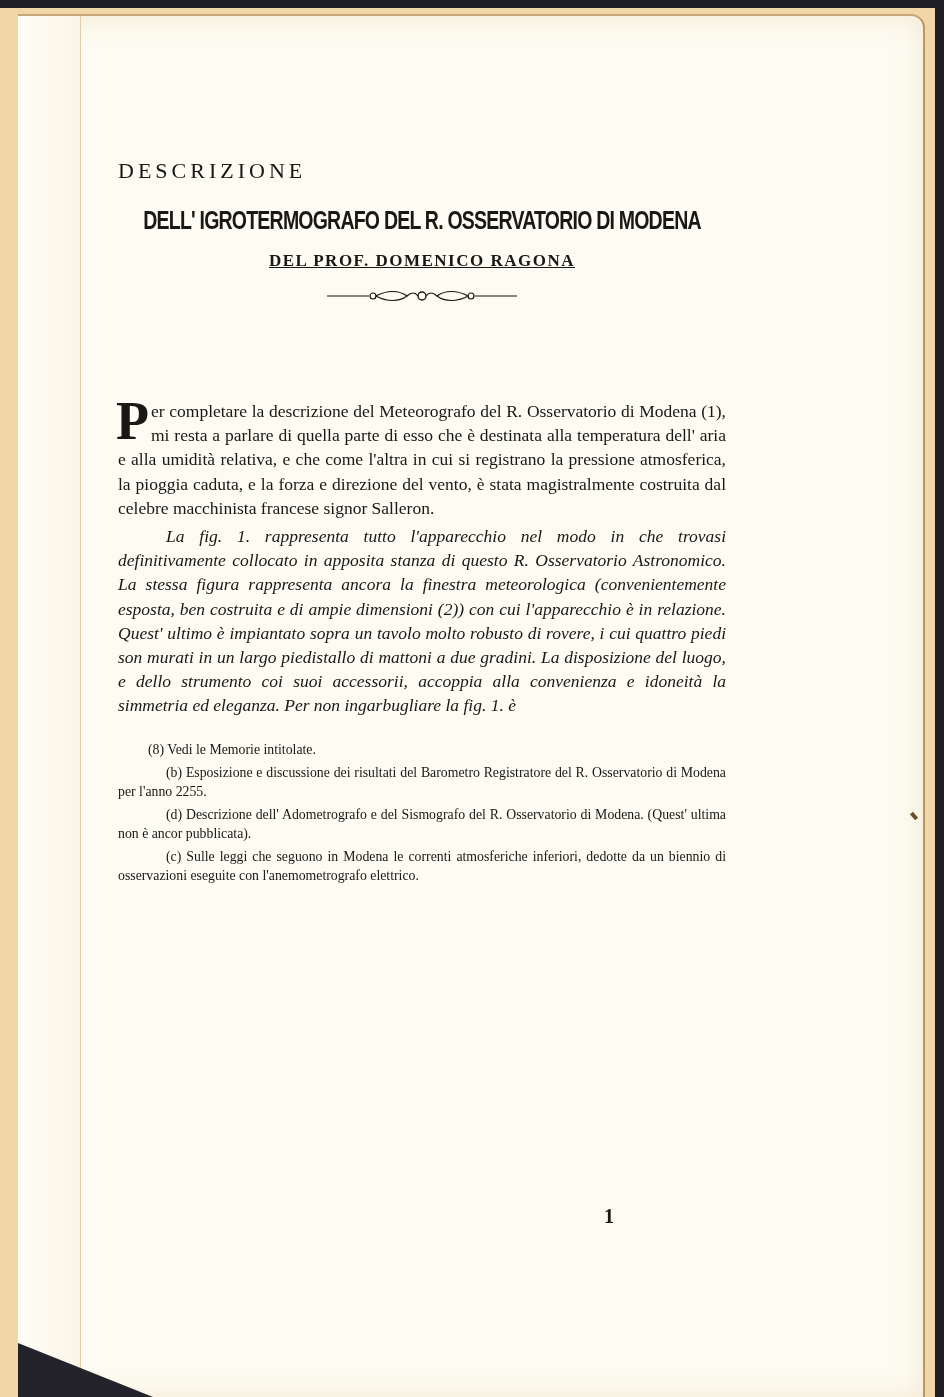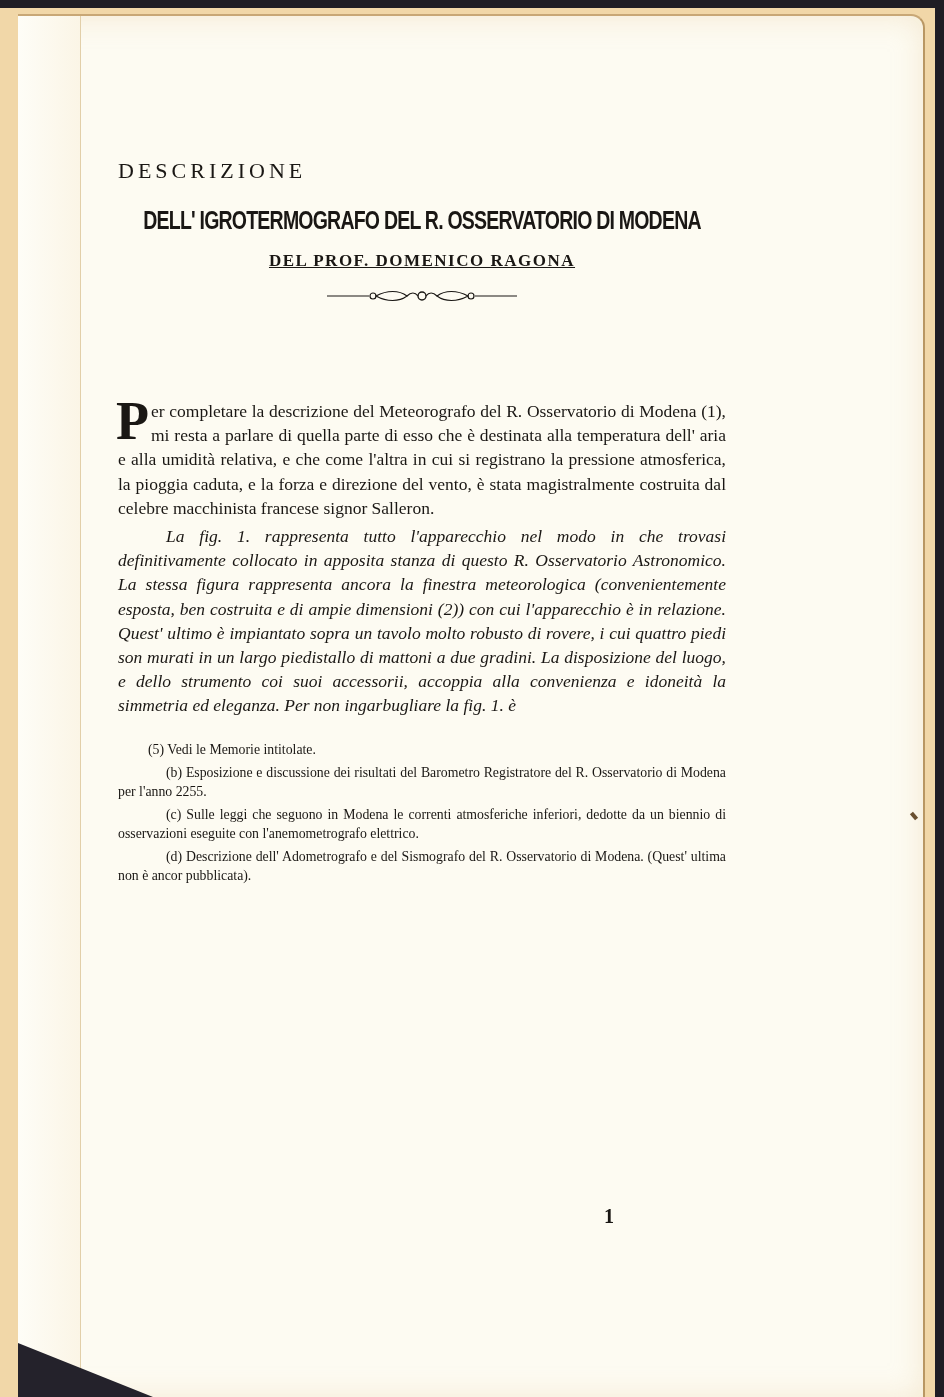--- a/index.html
+++ b/index.html
@@ -99,20 +99,20 @@
   </svg>
 
   <div class="body-text">
     <p>
       <span class="dropcap">P</span><span>er completare la descrizione del Meteorografo del R. Osservatorio di Modena (1), mi resta a parlare di quella parte di esso che è destinata alla temperatura dell' aria e alla umidità relativa, e che come l'altra in cui si registrano la pressione atmosferica, la pioggia caduta, e la forza e direzione del vento, è stata magistralmente costruita dal celebre macchinista francese signor Salleron.</span>
     </p>
     <p class="indent">La fig. 1. rappresenta tutto l'apparecchio nel modo in che trovasi definitivamente collocato in apposita stanza di questo R. Osservatorio Astronomico. La stessa figura rappresenta ancora la finestra meteorologica (convenientemente esposta, ben costruita e di ampie dimensioni (2)) con cui l'apparecchio è in relazione. Quest' ultimo è impiantato sopra un tavolo molto robusto di rovere, i cui quattro piedi son murati in un largo piedistallo di mattoni a due gradini. La disposizione del luogo, e dello strumento coi suoi accessorii, accoppia alla convenienza e idoneità la simmetria ed eleganza. Per non ingarbugliare la fig. 1. è</p>
   </div>
 
   <div class="footnotes">
-    <p class="fn1">(5) Vedi le Memorie intitolate.</p>
+    <p class="fn1">(8) Vedi le Memorie intitolate.</p>
     <p class="fn2">(b) Esposizione e discussione dei risultati del Barometro Registratore del R. Osservatorio di Modena per l'anno 2255.</p>
+    <p class="fn2">(d) Descrizione dell' Adometrografo e del Sismografo del R. Osservatorio di Modena. (Quest' ultima non è ancor pubblicata).</p>
     <p class="fn2">(c) Sulle leggi che seguono in Modena le correnti atmosferiche inferiori, dedotte da un biennio di osservazioni eseguite con l'anemometrografo elettrico.</p>
-    <p class="fn2">(d) Descrizione dell' Adometrografo e del Sismografo del R. Osservatorio di Modena. (Quest' ultima non è ancor pubblicata).</p>
   </div>
 </div>
 
 <div class="page-num">1</div>
 
 </body></html>

